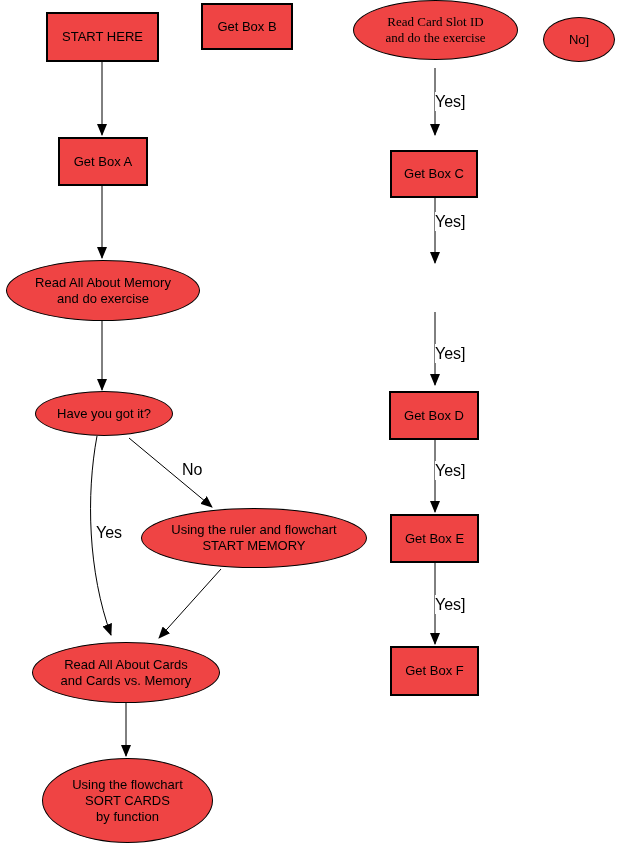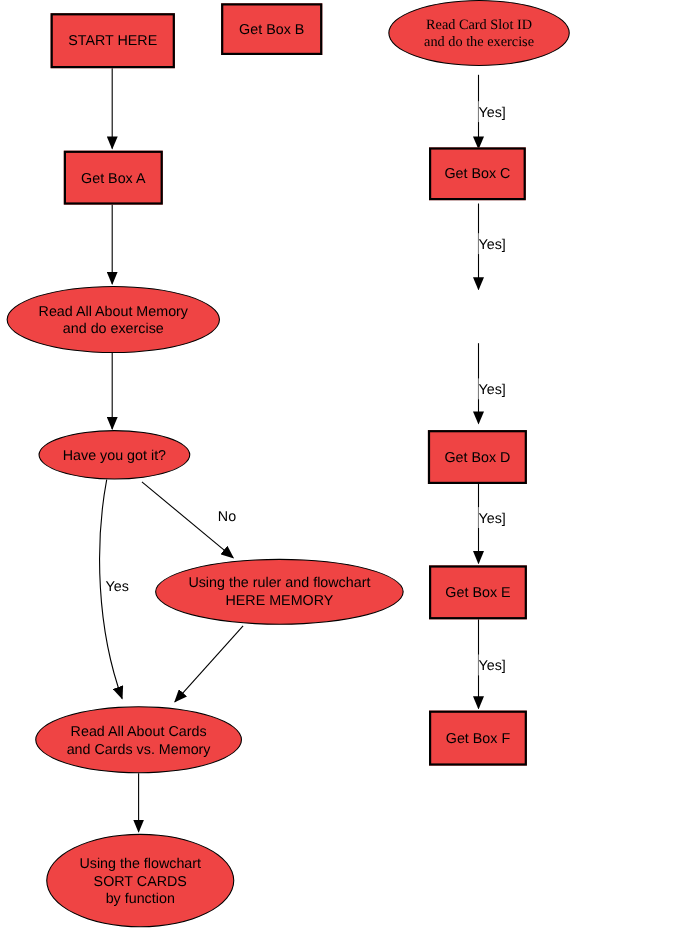--- a/index.html
+++ b/index.html
@@ -37,21 +37,21 @@
   }
   .box {
     border: 2.5px solid #000000;
   }
   .ellipse {
     border: 1px solid #000000;
     border-radius: 50%;
   }
   .edge-label {
     position: absolute;
-    font-size: 13px;
+    font-size: 16px;
     line-height: 19px;
     color: #000000;
     background: #ffffff;
     z-index: 3;
     white-space: nowrap;
   }
 </style>
 </head>
 <body>
 
@@ -79,35 +79,36 @@
     </g>
   </svg>
 
   <div class="node box" style="left:46px;  top:12px;  width:113px; height:50px;">START HERE</div>
   <div class="node box" style="left:201px; top:3px;  width:92px;  height:47px;">Get Box B</div>
   <div class="node box" style="left:58px;  top:137px; width:90px;  height:49px;">Get Box A</div>
   <div class="node ellipse" style="left:6px;   top:260px; width:194px; height:61px;">Read All About Memory
 and do exercise</div>
   <div class="node ellipse" style="left:35px;  top:391px; width:138px; height:45px;">Have you got it?</div>
   <div class="node ellipse" style="left:141px; top:508px; width:226px; height:60px;">Using the ruler and flowchart
-HERE MEMORY</div>
+START MEMORY</div>
   <div class="node ellipse" style="left:32px;  top:642px; width:188px; height:61px;">Read All About Cards
 and Cards vs. Memory</div>
   <div class="node ellipse" style="left:42px;  top:758px; width:171px; height:85px;text-align:center;">Using the flowchart
 SORT CARDS
 by function</div>
 
   <div class="node ellipse" style="left:353px; top:0;   width:165px; height:60px;font-family:Liberation Serif, serif;">Read Card Slot ID
 and do the exercise</div>
-  <div class="node box" style="left:390px; top:134px; width:88px;  height:48px;">Get Box C</div>
+  <div class="node ellipse" style="left:543px; top:17px;  width:72px;  height:45px;">No]</div>
+  <div class="node box" style="left:390px; top:150px; width:88px;  height:48px;">Get Box C</div>
   <div class="node box" style="left:389px; top:391px; width:90px;  height:49px;">Get Box D</div>
   <div class="node box" style="left:390px; top:646px; width:89px;  height:50px;">Get Box F</div>
   <div class="node box" style="left:390px; top:514px; width:89px;  height:49px;">Get Box E</div>
 
   <div class="edge-label" style="left:435px; top:92px;">Yes]</div>
   <div class="edge-label" style="left:435px; top:212px;">Yes]</div>
   <div class="edge-label" style="left:435px; top:344px;">Yes]</div>
   <div class="edge-label" style="left:435px; top:461px;">Yes]</div>
   <div class="edge-label" style="left:435px; top:595px;">Yes]</div>
-  <div class="edge-label" style="left:182px; top:460px;margin-left:16px;">No</div>
+  <div class="edge-label" style="left:182px; top:460px;">No</div>
   <div class="edge-label" style="left:96px;  top:523px;">Yes</div>
 
 </div>
 
 </body></html>

